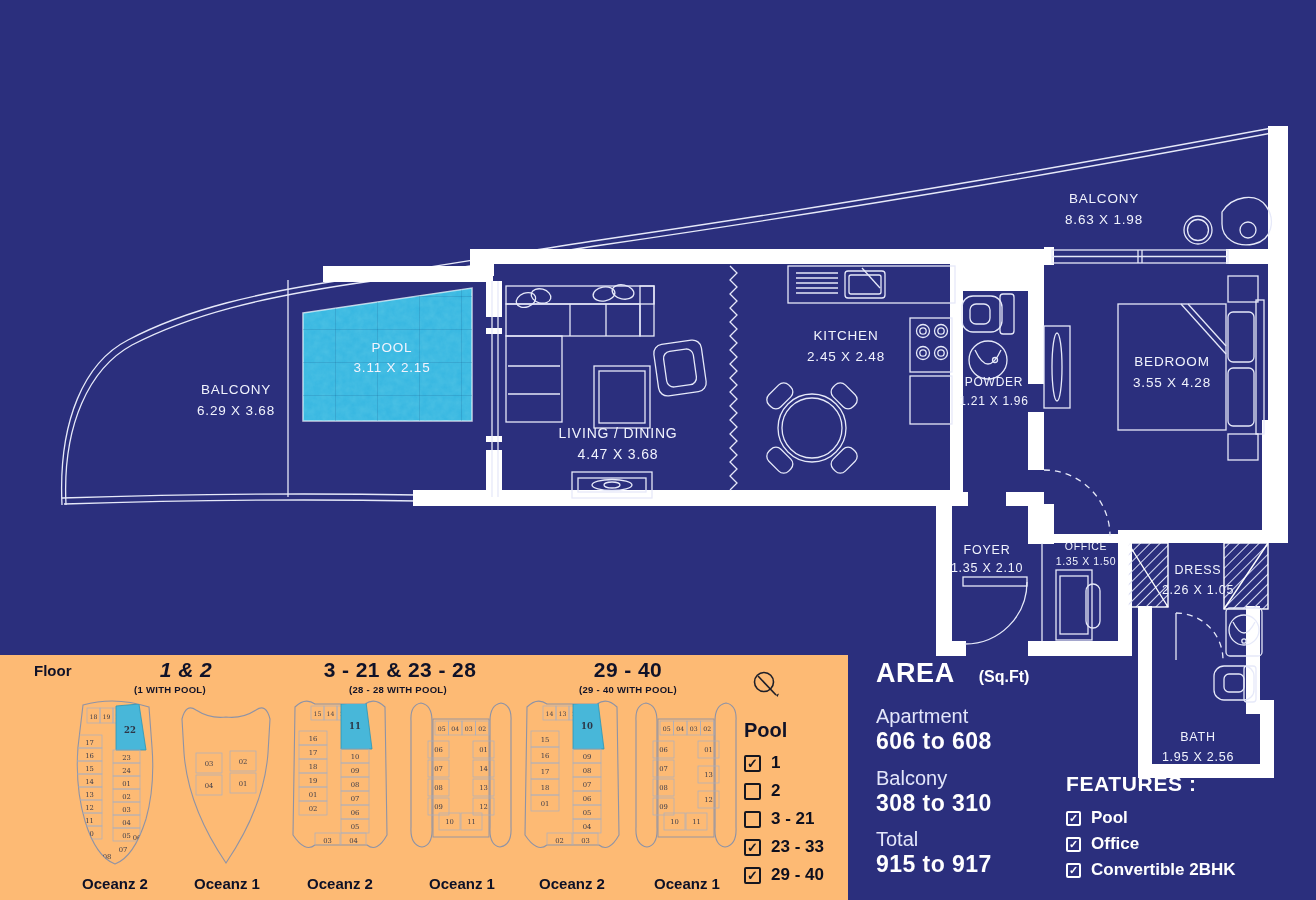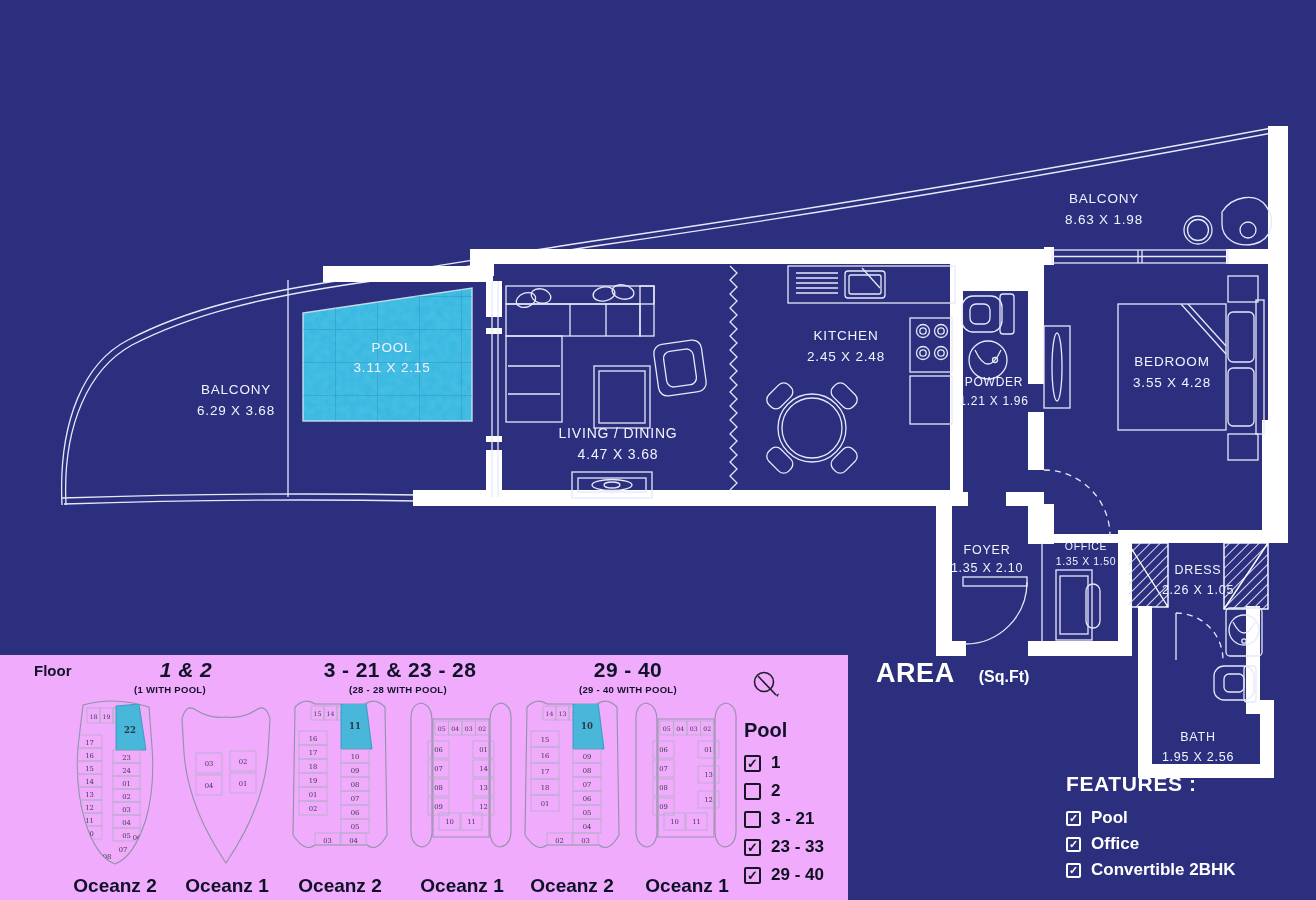--- a/index.html
+++ b/index.html
@@ -5,25 +5,25 @@
   html,body{margin:0;padding:0;background:#2b2f7d;}
   .stage{position:relative;width:1316px;height:900px;background:#2b2f7d;overflow:hidden;
          font-family:"Liberation Sans",sans-serif;}
   .title{position:absolute;top:12px;right:14px;width:310px;text-align:center;color:#ffffff;
          font-weight:bold;font-size:41px;line-height:1.16;letter-spacing:0px;}
   svg{position:absolute;left:0;top:0;}
   .thin path,.thin rect,.thin line,.thin circle,.thin ellipse,.thin polyline{
      stroke:#e6e9f9;fill:none;stroke-width:1.3;}
   .lbl text{fill:#f1f3fd;stroke:none;font-family:"Liberation Sans",sans-serif;letter-spacing:.06em;}
   
-  .panel{position:absolute;left:0;top:655px;width:848px;height:245px;background:#f0abfc;color:#101228;}
+  .panel{position:absolute;left:0;top:655px;width:848px;height:245px;background:#fdba74;color:#101228;}
   .panel .floor{position:absolute;left:34px;top:7px;font-size:15px;font-weight:bold;}
   .grange{position:absolute;top:3px;text-align:center;font-size:21px;font-weight:bold;letter-spacing:.02em;}
   .gnote{position:absolute;top:29px;text-align:center;font-size:9.5px;font-weight:bold;letter-spacing:.03em;}
-  .boat-label{position:absolute;top:220px;width:120px;text-align:center;font-size:19px;font-weight:bold;color:#0d1026;}
+  .boat-label{position:absolute;top:220px;width:120px;text-align:center;font-size:15px;font-weight:bold;color:#0d1026;}
   .pool-title{position:absolute;left:744px;top:64px;font-size:20px;font-weight:bold;}
   .legend{position:absolute;left:744px;top:94px;}
   .lrow{display:flex;align-items:center;gap:10px;height:28px;}
   .cbx{width:17px;height:17px;border:2.4px solid #15161f;border-radius:2px;box-sizing:border-box;
        font-size:13px;font-weight:bold;line-height:13px;text-align:center;color:#15161f;}
   .lrow .ltext{font-size:17px;font-weight:bold;color:#0d0f1e;}
   
   .area-head{position:absolute;left:876px;top:658px;color:#fff;display:flex;align-items:baseline;}
   .area-head .a1{font-size:27px;font-weight:bold;letter-spacing:.02em;}
   .area-head .a2{font-size:16px;font-weight:bold;margin-left:24px;}
@@ -557,20 +557,34 @@
           <text x="74.5" y="129" text-anchor="middle" font-size="6.8" fill="#3a3a48" font-family="DejaVu Serif, serif" font-weight="400">11</text>
         </g>
       </svg>
       <div class="boat-label" style="left: 627px;">Oceanz 1</div>
     </div>
 
   <div class="area-head">
     <span class="a1">AREA</span>
     <span class="a2">(Sq.Ft)</span>
   </div>
+  <div class="area-rows" id="area-rows">
+      <div class="arow">
+        <div class="al">Apartment</div>
+        <div class="av">606 to 608</div>
+      </div>
+      <div class="arow">
+        <div class="al">Balcony</div>
+        <div class="av">308 to 310</div>
+      </div>
+      <div class="arow">
+        <div class="al">Total</div>
+        <div class="av">915  to 917</div>
+      </div>
+    </div>
 
   <div class="features">
     <div class="fh">FEATURES :</div>
     <div id="feature-items">
         <div class="frow">
           <div class="fcbx">✓</div>
           <span class="ftext">Pool</span>
         </div>
         <div class="frow">
           <div class="fcbx">✓</div>

